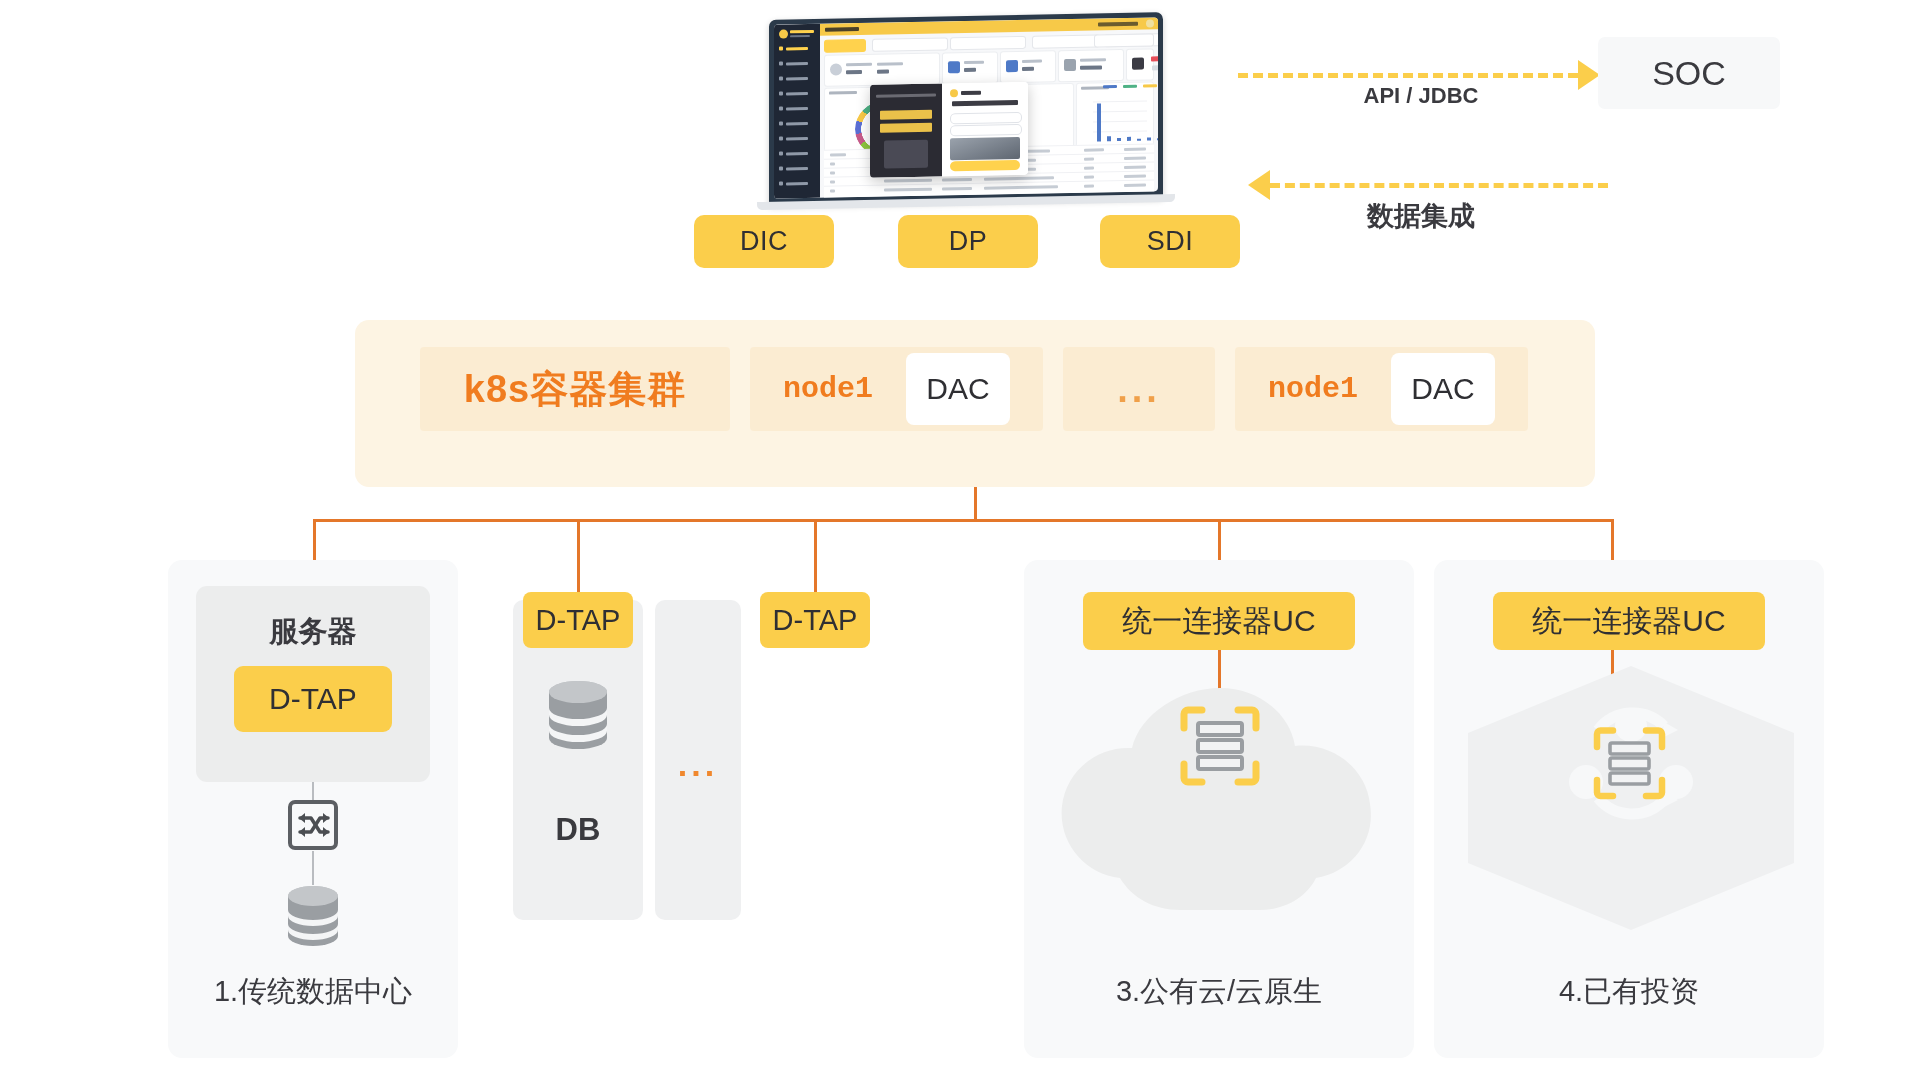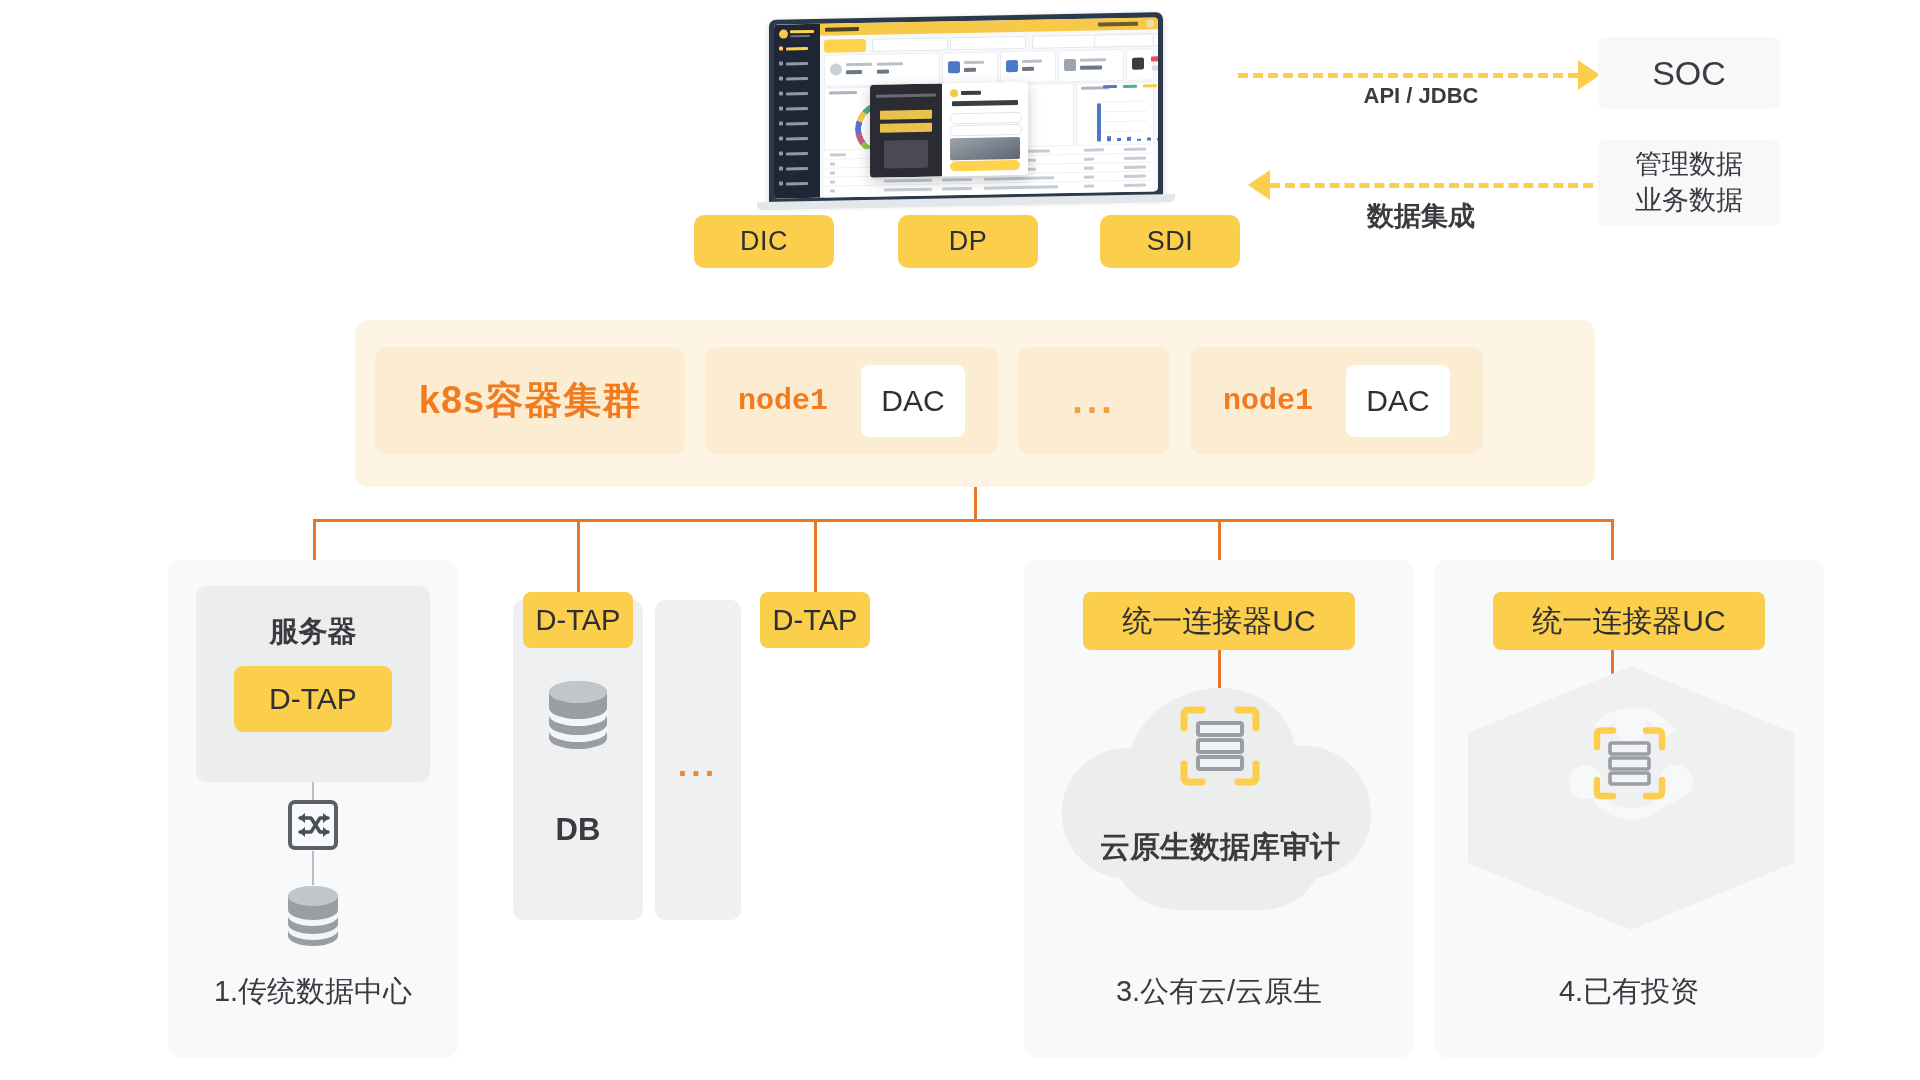--- a/index.html
+++ b/index.html
@@ -137,22 +137,22 @@
   }
   #box-soc{left:1598px;top:37px;width:182px;height:72px;font-size:34px;}
   #box-data{left:1598px;top:140px;width:182px;height:86px;font-size:27px;line-height:1.32;}
 
   
   #k8s-band{
     position:absolute;left:355px;top:320px;width:1240px;height:167px;
     background:#fdf4e3;border-radius:14px;
   }
   .k8s-cell{
-    position:absolute;top:27px;height:107px;border-radius:12px;
-    display:flex;align-items:center;
+    position:absolute;top:27px;height:84px;border-radius:4px;
+    display:flex;align-items:center;margin-left:45px;
   }
   .k8s-cell.tinted{background:#fbecd2;}
   .k8s-title{
     width:100%;text-align:center;color:#f07c1f;
     font-size:38px;font-weight:bold;letter-spacing:1px;
   }
   .node-lbl{
     color:#f07c1f;font-size:30px;font-weight:bold;
     font-family:"Liberation Mono","DejaVu Sans Mono",monospace;
   }
@@ -452,26 +452,20 @@
   <div class="dashline" id="dash-top"></div>
   <div class="arrow-r" id="arrow-top"></div>
   <div class="flow-lbl-api">API / JDBC</div>
 
   <div class="arrow-l" id="arrow-bot"></div>
   <div class="dashline" id="dash-bot"></div>
   <div class="flow-lbl-di">数据集成</div>
 
   <div class="rbox" id="box-soc">
     <span>SOC</span>
-  </div>
-  <div class="rbox" id="box-data">
-    <div>
-      <div>管理数据</div>
-      <div>业务数据</div>
-    </div>
   </div>
 
   <div id="k8s-band">
     <div class="k8s-cell tinted" style="left:20px;width:310px">
       <div class="k8s-title">k8s容器集群</div>
     </div>
     <div class="k8s-cell tinted" style="left:350px;width:293px;justify-content:space-evenly">
       <span class="node-lbl">node1</span>
       <span class="dac-chip">
         <span>DAC</span>
@@ -559,21 +553,20 @@
     </svg>
     <svg class="abs" style="left:136px;top:26px;width:80px;height:80px" viewBox="0 0 80 80">
       <path d="M4 22 V8 a4 4 0 0 1 4 -4 H22" fill="none" stroke="#fbce4b" stroke-width="7" stroke-linecap="round"></path>
       <path d="M58 4 H72 a4 4 0 0 1 4 4 V22" fill="none" stroke="#fbce4b" stroke-width="7" stroke-linecap="round"></path>
       <path d="M76 58 V72 a4 4 0 0 1 -4 4 H58" fill="none" stroke="#fbce4b" stroke-width="7" stroke-linecap="round"></path>
       <path d="M22 76 H8 a4 4 0 0 1 -4 -4 V58" fill="none" stroke="#fbce4b" stroke-width="7" stroke-linecap="round"></path>
       <rect x="18" y="17" width="44" height="12" rx="2" fill="#f2f3f4" stroke="#9a9ea2" stroke-width="4"></rect>
       <rect x="18" y="34" width="44" height="12" rx="2" fill="#f2f3f4" stroke="#9a9ea2" stroke-width="4"></rect>
       <rect x="18" y="51" width="44" height="12" rx="2" fill="#f2f3f4" stroke="#9a9ea2" stroke-width="4"></rect>
     </svg>
-    <div class="cloud-lbl">云原生数据库审计</div>
   </div>
 
   <div class="sect" id="sect4">
     <div class="sect-caption">4.已有投资</div>
   </div>
   <div class="tag" id="tag-uc-2">
     <span>统一连接器UC</span>
   </div>
   <div class="ln-v" style="left:1611px;top:650px;height:26px"></div>
   <div id="hexa">

